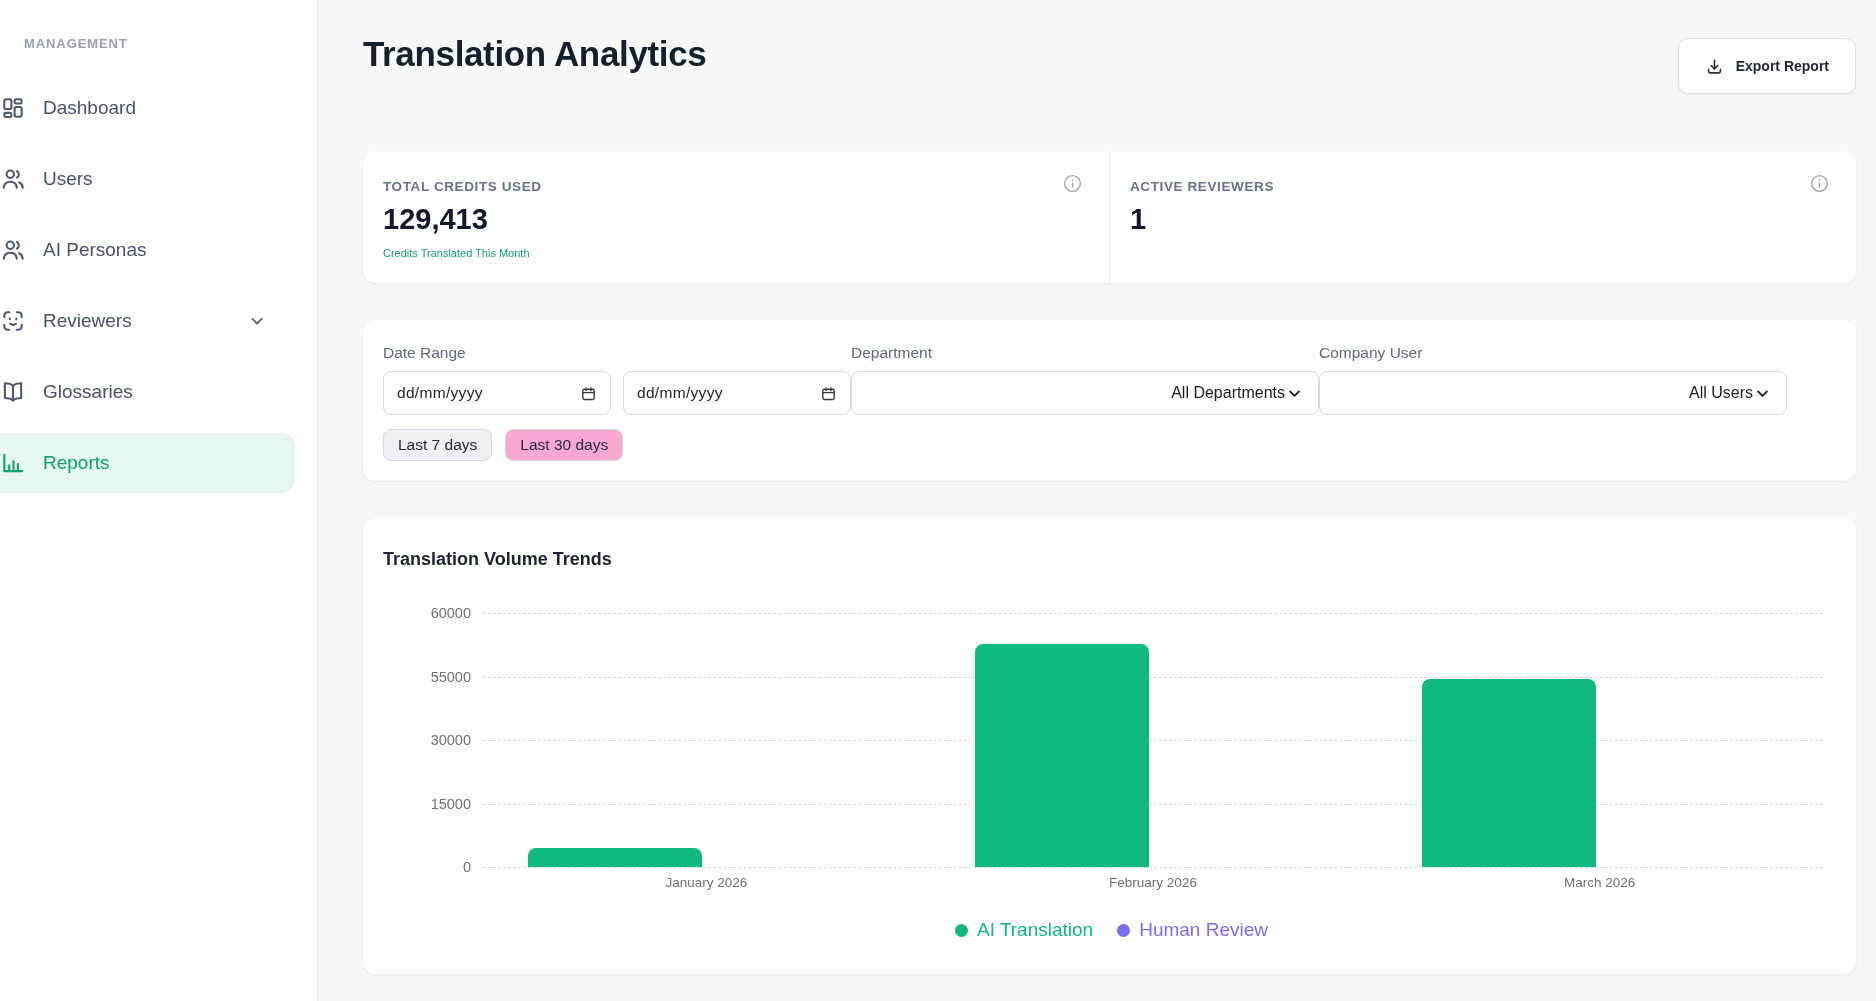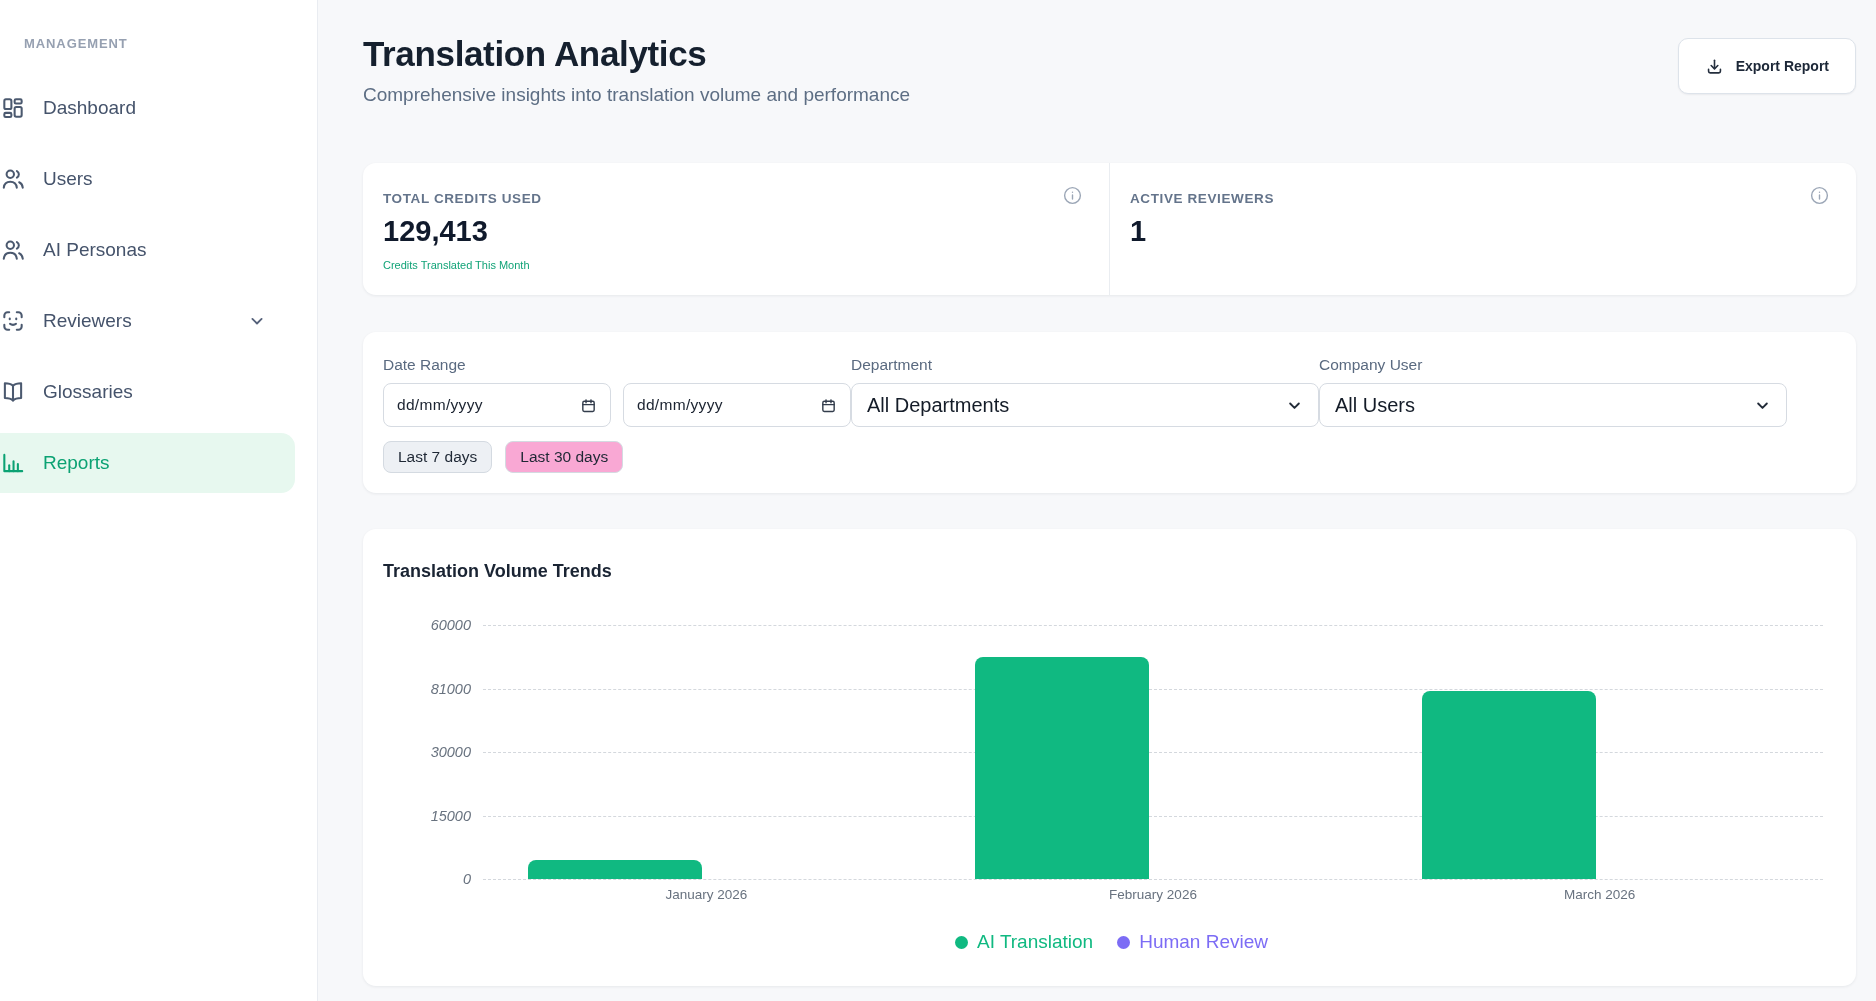--- a/index.html
+++ b/index.html
@@ -47,35 +47,35 @@
   .filter-card { margin-top:37px; padding:24px 20px 20px; }
   .filter-row { display:flex; }
   .fcol { width:468px; }
   .flabel { font-size:15.5px; color:#5a6a80; margin-bottom:9px; }
   .date-inputs { display:flex; gap:12px; }
   .date-field { flex:1; height:44px; border:1px solid #d6dbe2; border-radius:8px; background:#fff;
                 display:flex; align-items:center; justify-content:space-between; padding:0 13px;
                 font-size:15.5px; color:#1b2330; letter-spacing:.02em; cursor:text; }
   .cal-ico { width:17px; height:17px; color:#333d4c; }
   .select-box { height:44px; border:1px solid #d6dbe2; border-radius:8px; background:#fff;
-                display:flex; align-items:center; justify-content:space-between;
-                padding:0 14px 0 15px; font-size:20px; color:#141c28; cursor:pointer; }
+                display:flex; align-items:center; justify-content:flex-end;
+                padding:0 14px 0 15px; font-size:16px; color:#141c28; cursor:pointer; }
   .chev-ico { width:19px; height:19px; color:#222b38; }
   .quick-row { margin-top:14px; display:flex; gap:13px; }
   .quick-btn { height:32px; padding:0 14px; border:1px solid #d4dae1; border-radius:8px;
                background:#f9a8d4; font-size:15.5px; color:#1f2835; display:flex; align-items:center;
                cursor:pointer; font-family:inherit; }
   .quick-btn.active { background:#edf0f4; }
 
   
   .chart-card { margin-top:36px; height:457px; padding:32px 16px 0 20px; }
   .chart-title { font-size:18px; font-weight:700; color:#1a2433; }
   .chart-area { position:relative; margin-top:43px; height:296px; }
   .y-axis { position:absolute; left:0; top:0; width:88px; height:254px; }
-  .y-tick { position:absolute; right:0; transform:translateY(-50%); font-size:14.5px; color:#68727f;font-style:italic; }
+  .y-tick { position:absolute; right:0; transform:translateY(-50%); font-size:14.5px; color:#68727f; }
   .plot { position:absolute; left:100px; top:0; width:1340px; height:254px; }
   .gridline { position:absolute; left:0; right:0; height:0; border-top:1px dashed #d4d8dd; }
   .bar { position:absolute; bottom:0; border-radius:8px 8px 0 0; }
   .x-label { position:absolute; top:262px; transform:translateX(-50%); font-size:13.5px;
              color:#68727f; white-space:nowrap; }
   .legend { display:flex; justify-content:center; align-items:center; gap:24px; margin-top:10px; }
   .legend-item { display:flex; align-items:center; gap:9px; font-size:19px; }
   .legend-dot { width:13px; height:13px; border-radius:50%; flex:none; }
 </style>
 </head>
@@ -157,21 +157,20 @@
           <span class="nav-label">Reports</span>
         </div>
       </nav>
   </aside>
 
   <main class="main">
 
     <div class="header-row">
       <div>
         <h1 class="page-title">Translation Analytics</h1>
-        <div class="subtitle">Comprehensive insights into translation volume and performance</div>
       </div>
       <button class="export-btn">
         <span class="ic dl-ico">
             <svg viewBox="0 0 24 24" fill="none" stroke="currentColor" stroke-width="2" stroke-linecap="round" stroke-linejoin="round">
               <path d="M4.5 15.5v2.5a2 2 0 0 0 2 2h11a2 2 0 0 0 2-2v-2.5"></path>
               <path d="M12 4v10.5"></path>
               <path d="M7.8 10.8 12 15l4.2-4.2"></path>
             </svg>
           </span>
         <span>Export Report</span>
@@ -262,21 +261,21 @@
       </div>
     </section>
 
     <section class="card chart-card">
       <h2 class="chart-title">Translation Volume Trends</h2>
       <div class="chart-area">
         <div class="y-axis" id="yAxis">
             <div class="y-tick" style="top: 254px;">0</div>
             <div class="y-tick" style="top: 190.5px;">15000</div>
             <div class="y-tick" style="top: 127px;">30000</div>
-            <div class="y-tick" style="top: 63.5px;">81000</div>
+            <div class="y-tick" style="top: 63.5px;">55000</div>
             <div class="y-tick" style="top: 0px;">60000</div>
           </div>
         <div class="plot" id="plot">
             <div class="gridline" style="top: 254px;"></div>
             <div class="gridline" style="top: 190.5px;"></div>
             <div class="gridline" style="top: 127px;"></div>
             <div class="gridline" style="top: 63.5px;"></div>
             <div class="gridline" style="top: 0px;"></div>
             <div class="x-label" style="left: 223.333px;">January 2026</div>
             <div class="bar" style="left: 45.3333px; width: 174px; height: 19.05px; background: rgb(16, 185, 129);"></div>

